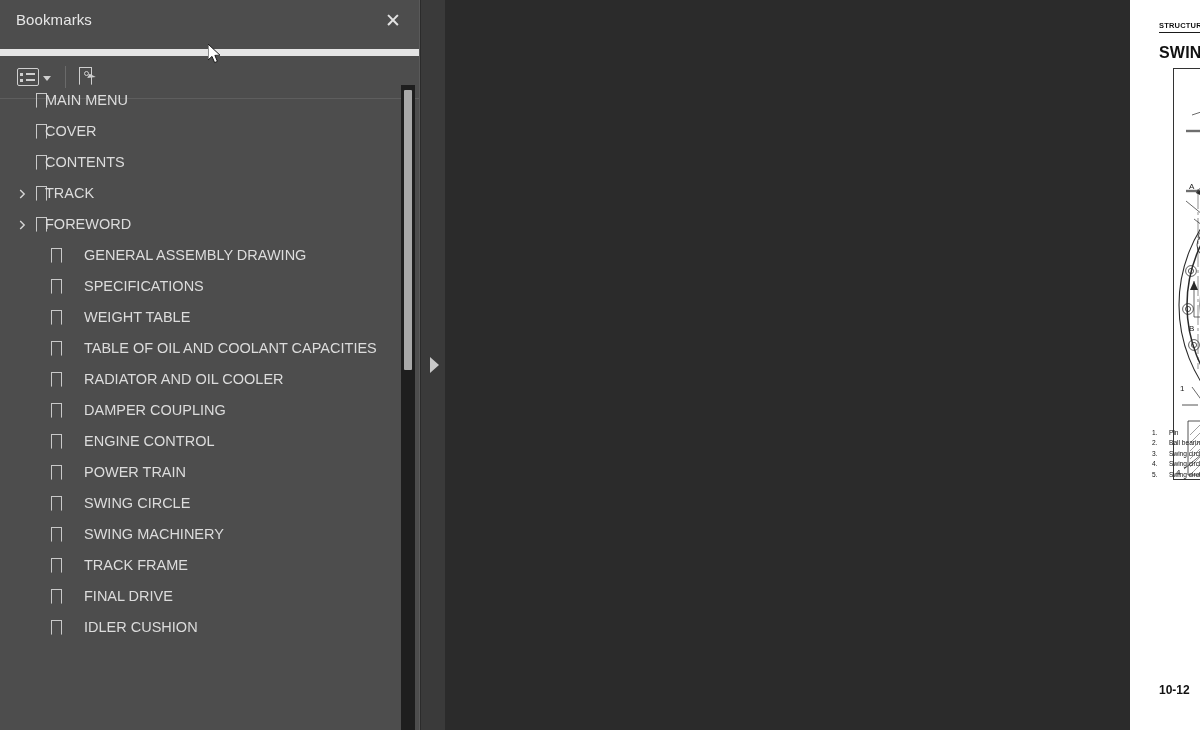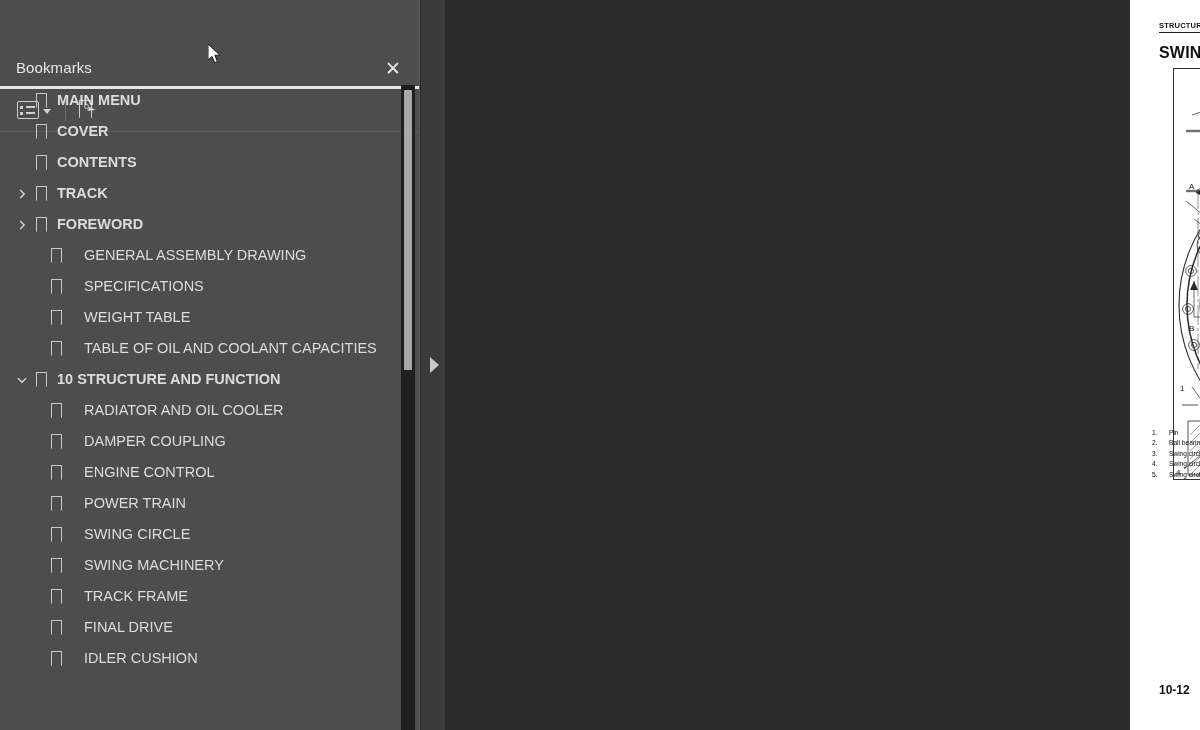--- a/index.html
+++ b/index.html
@@ -11,23 +11,22 @@
   }
   .app { position: relative; width: 1200px; height: 730px; background: #2b2b2b; }
 
   
   .bm-panel {
     position: absolute; left: 0; top: 0; width: 420px; height: 730px;
     background: #4d4d4d;
     border-right: 1px solid #5a5a5a;
   }
   .bm-header {
-    position: relative; height: 41px;
-    border-bottom: 3px solid #e5e5e5;
-    margin-top: 48px;
+    position: relative; height: 56px;
+    border-bottom: 7px solid #e5e5e5;
   }
   .bm-title {
     position: absolute; left: 16px; top: 11px;
     font-size: 15px; color: #e6e6e6; letter-spacing: .1px;
   }
   .bm-close {
     position: absolute; right: 14px; top: 8px;
     width: 24px; height: 24px;
     display: flex; align-items: center; justify-content: center;
     color: #e4e4e4; font-size: 19px; line-height: 1; cursor: pointer;
@@ -109,21 +108,21 @@
   .bm-label {
     position: absolute; padding: 1px 3px 2px 3px; line-height: 1;
   }
   .bm-row.selected .bm-label {
     background: #0a7bd4; color: #ffffff;
     outline: 1px dotted #c8dff5; outline-offset: 0px;
   }
   
   .lvl0 .twisty { left: 14px; }
   .lvl0 .bm-flag { left: 36px; top: 8px; }
-  .lvl0 .bm-label { left: 54px; font-weight: bold; }
+  .lvl0 .bm-label { left: 42px; }
   .lvl1 .bm-flag { left: 51px; top: 8px; }
   .lvl1 .bm-label { left: 81px; }
 
   
   .bm-scrollbar {
     position: absolute; right: 4px; top: 85px; width: 14px; height: 645px;
     background: #1e1e1e;
   }
   .bm-thumb {
     position: absolute; left: 3px; top: 5px; width: 8px; height: 280px;
@@ -247,29 +246,20 @@
           <span class="bm-flag"></span>
           <span class="bm-label">SPECIFICATIONS</span>
         </div>
         <div class="bm-row lvl1">
           <span class="bm-flag"></span>
           <span class="bm-label">WEIGHT TABLE</span>
         </div>
         <div class="bm-row lvl1">
           <span class="bm-flag"></span>
           <span class="bm-label">TABLE OF OIL AND COOLANT CAPACITIES</span>
-        </div>
-        <div class="bm-row lvl0">
-          <span class="twisty">
-            <svg width="12" height="12" viewBox="0 0 12 12">
-              <path d="M2 4.2 L6 8.2 L10 4.2" fill="none" stroke="#d6d6d6" stroke-width="1.4"></path>
-            </svg>
-          </span>
-          <span class="bm-flag"></span>
-          <span class="bm-label">10 STRUCTURE AND FUNCTION</span>
         </div>
         <div class="bm-row lvl1">
           <span class="bm-flag"></span>
           <span class="bm-label">RADIATOR AND OIL COOLER</span>
         </div>
         <div class="bm-row lvl1">
           <span class="bm-flag"></span>
           <span class="bm-label">DAMPER COUPLING</span>
         </div>
         <div class="bm-row lvl1">

